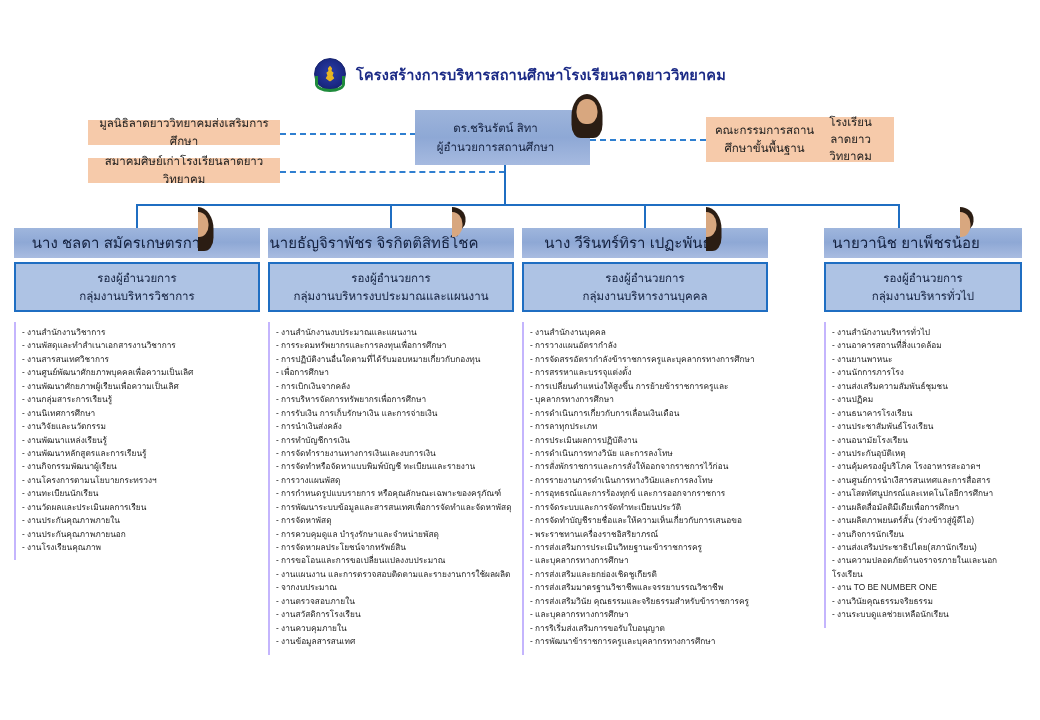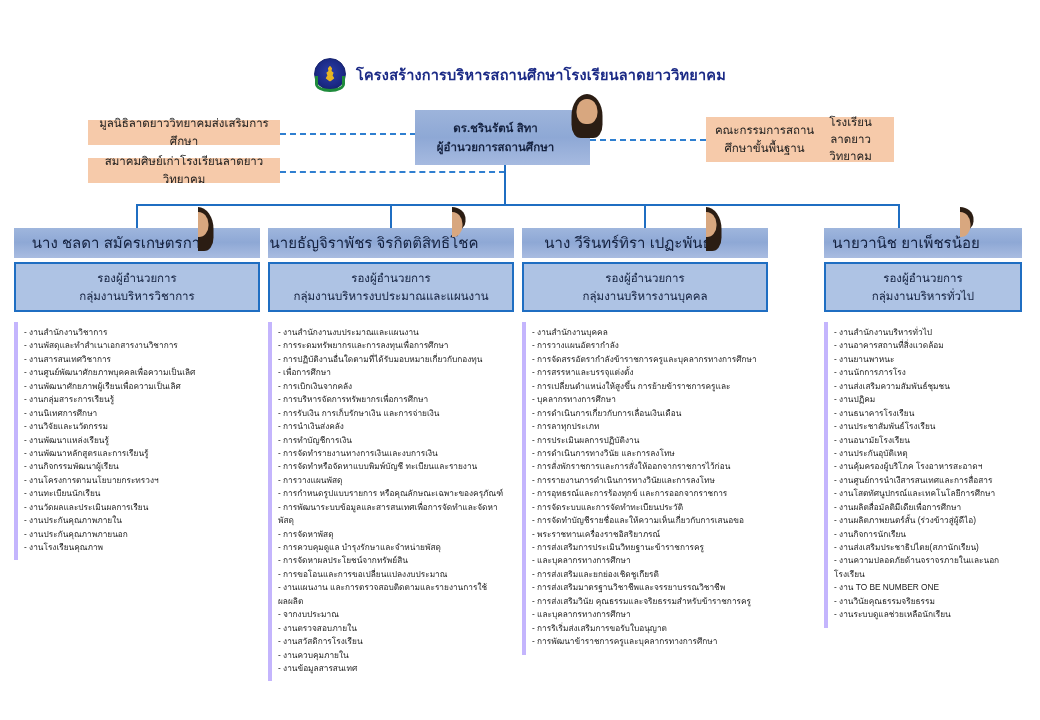--- a/index.html
+++ b/index.html
@@ -52,21 +52,20 @@
   }
 
   
   .director {
     left: 415px; top: 110px; width: 175px; height: 55px;
     background: linear-gradient(180deg,#9db4db 0%, #8ea8d5 50%, #a6bae0 100%);
     flex-direction: column; gap: 2px;
     font-size: 11.5px; color: #14213f; line-height: 1.45;
     padding-right: 14px;
     z-index: 3;
-    font-weight: bold;
   }
   .director .photo {
     position: absolute; right: -28px; bottom: 0; width: 62px; height: 78px; overflow: hidden;
   }
 
   
   .person { position: relative; width: 100%; height: 100%; }
   .person .head {
     position: absolute; left: 50%; transform: translateX(-50%);
     width: 21px; height: 25px; border-radius: 48% 48% 45% 45%;
@@ -113,21 +112,21 @@
   }
   .role-box {
     position: relative; margin-top: 4px; width: 100%; height: 50px;
     background: #aec3e4; border: 2px solid #1f6ec2;
     display: flex; flex-direction: column; align-items: center; justify-content: center;
     gap: 1px; font-size: 11.5px; color: #14213f; line-height: 1.4;
     z-index: 4;
   }
   .task-list {
     margin-top: 10px; padding: 4px 2px 6px 6px;
-    border-left: 4px solid #c4b5fd;
+    border-left: 2px solid #c4b5fd;
     font-size: 8.3px; line-height: 1.62; color: #1a1a1a;
   }
   .task-list .item { display: block; white-space: normal; }
   .task-list .item::before { content: "- "; }
 
   .col-link { position: absolute; background: #1f6ec2; width: 2px; top: 204px; height: 24px; }
 </style>
 </head>
 <body>
 

